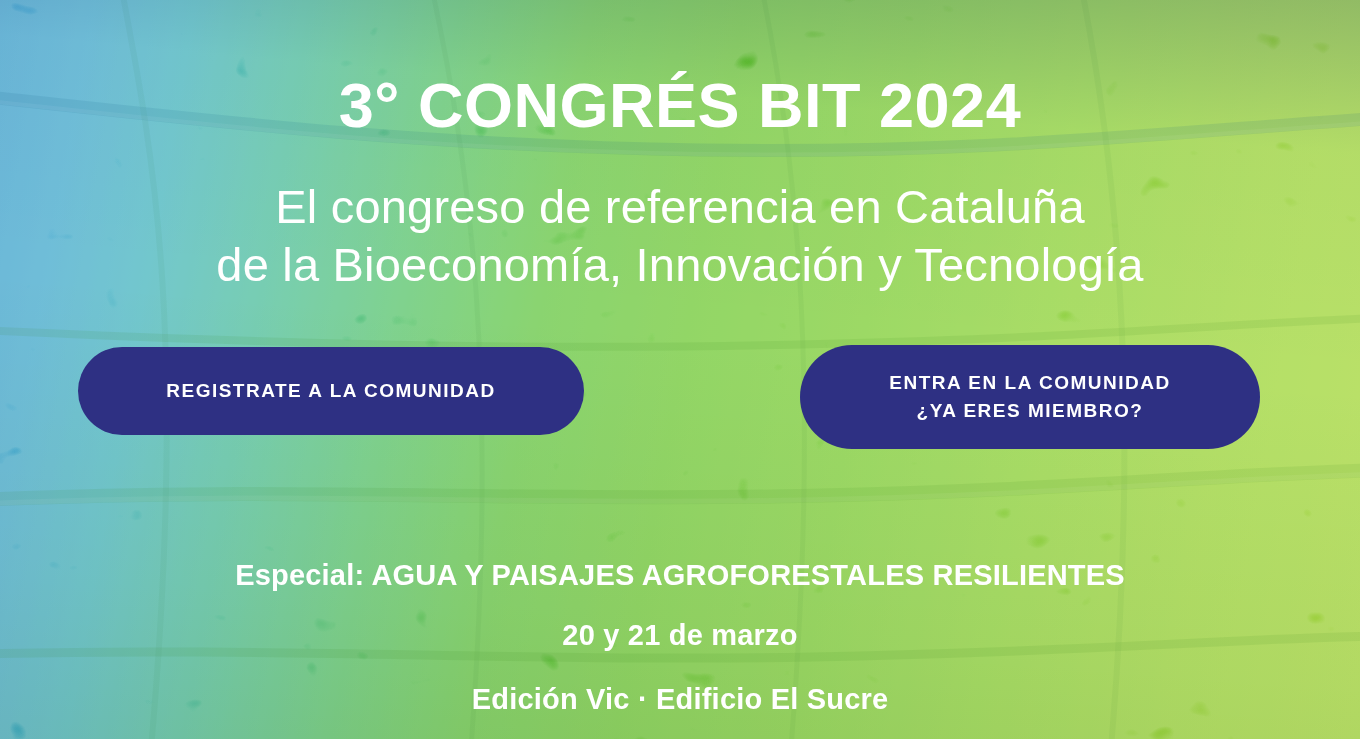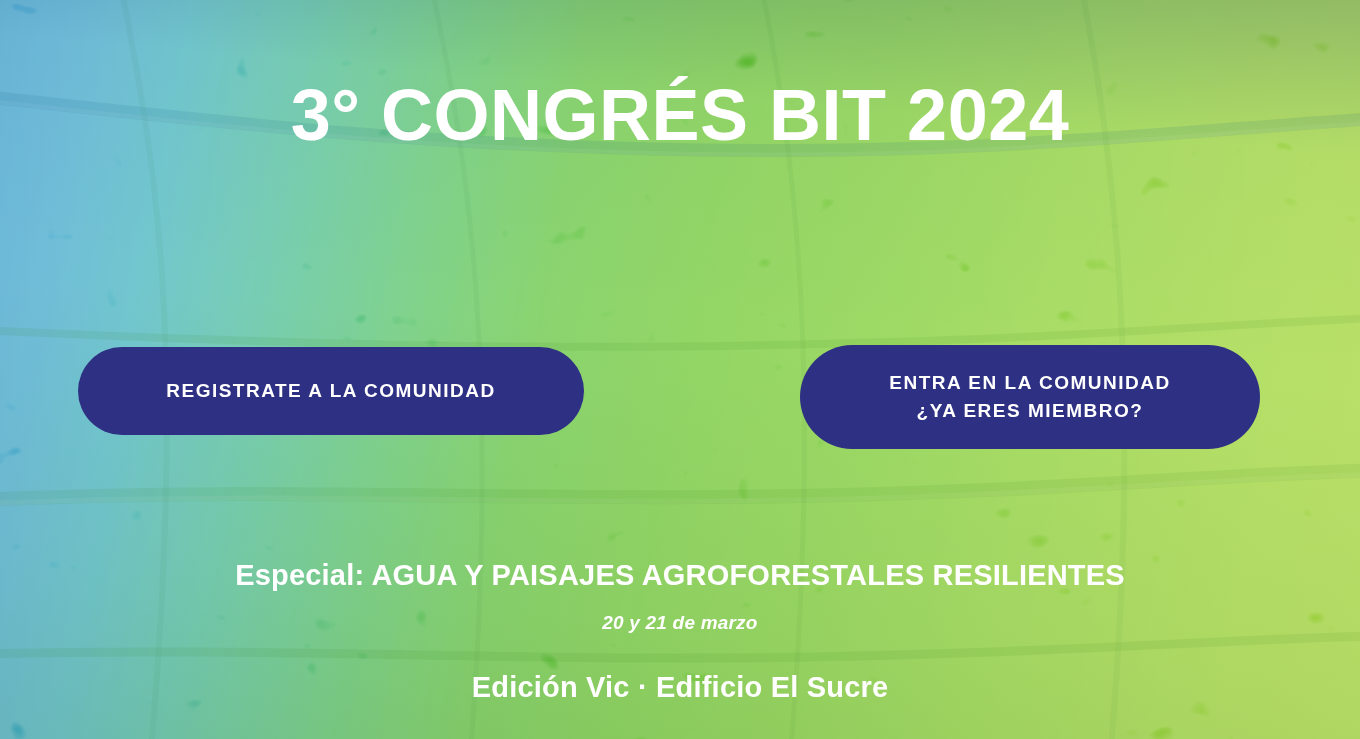--- a/index.html
+++ b/index.html
@@ -70,21 +70,21 @@
     inset: 0;
     color: #ffffff;
     text-align: center;
   }
 
   .title {
     position: absolute;
     top: 30px;
     left: 0;
     right: 0;
-    font-size: 72px;
+    font-size: 63px;
     line-height: 1.05;
     font-weight: 700;
     letter-spacing: 0.5px;
     white-space: nowrap;
   }
 
   .subtitle {
     position: absolute;
     top: 178px;
     left: 0;
@@ -133,21 +133,21 @@
     top: 556px;
     left: 0;
     right: 0;
   }
   .info-line {
     font-weight: 700;
     color: #ffffff;
     white-space: nowrap;
   }
   .info-special { font-size: 29px; line-height: 38px; letter-spacing: 0.2px; }
-  .info-dates   { font-size: 19px; line-height: 38px; margin-top: 10px; letter-spacing: 0.2px; font-style: italic; }
+  .info-dates   { font-size: 29px; line-height: 38px; margin-top: 22px; letter-spacing: 0.2px; }
   .info-venue   { font-size: 29px; line-height: 38px; margin-top: 26px; letter-spacing: 0.2px; }
 </style>
 </head>
 <body>
 
 <div class="hero">
 
   <div class="bg-gradient"></div>
 
   <svg class="bg-veins" viewBox="0 0 1360 739" preserveAspectRatio="xMidYMid slice" xmlns="http://www.w3.org/2000/svg">
@@ -204,20 +204,24 @@
       <path d="M1080 -20 C 1120 180, 1140 420, 1110 760" stroke-width="6"></path>
     </g>
   </svg>
 
   <div class="bg-vertical"></div>
 
   <div class="content">
 
     <h1 class="title">3° CONGRÉS BIT 2024</h1>
 
+    <div class="subtitle">
+      <span class="line">El congreso de referencia en Cataluña</span>
+      <span class="line">de la Bioeconomía, Innovación y Tecnología</span>
+    </div>
 
     <button class="btn btn-register">REGISTRATE A LA COMUNIDAD</button>
 
     <button class="btn btn-member">
       <span>
         <span class="line">ENTRA EN LA COMUNIDAD</span>
         <span class="line">¿YA ERES MIEMBRO?</span>
       </span>
     </button>
 

